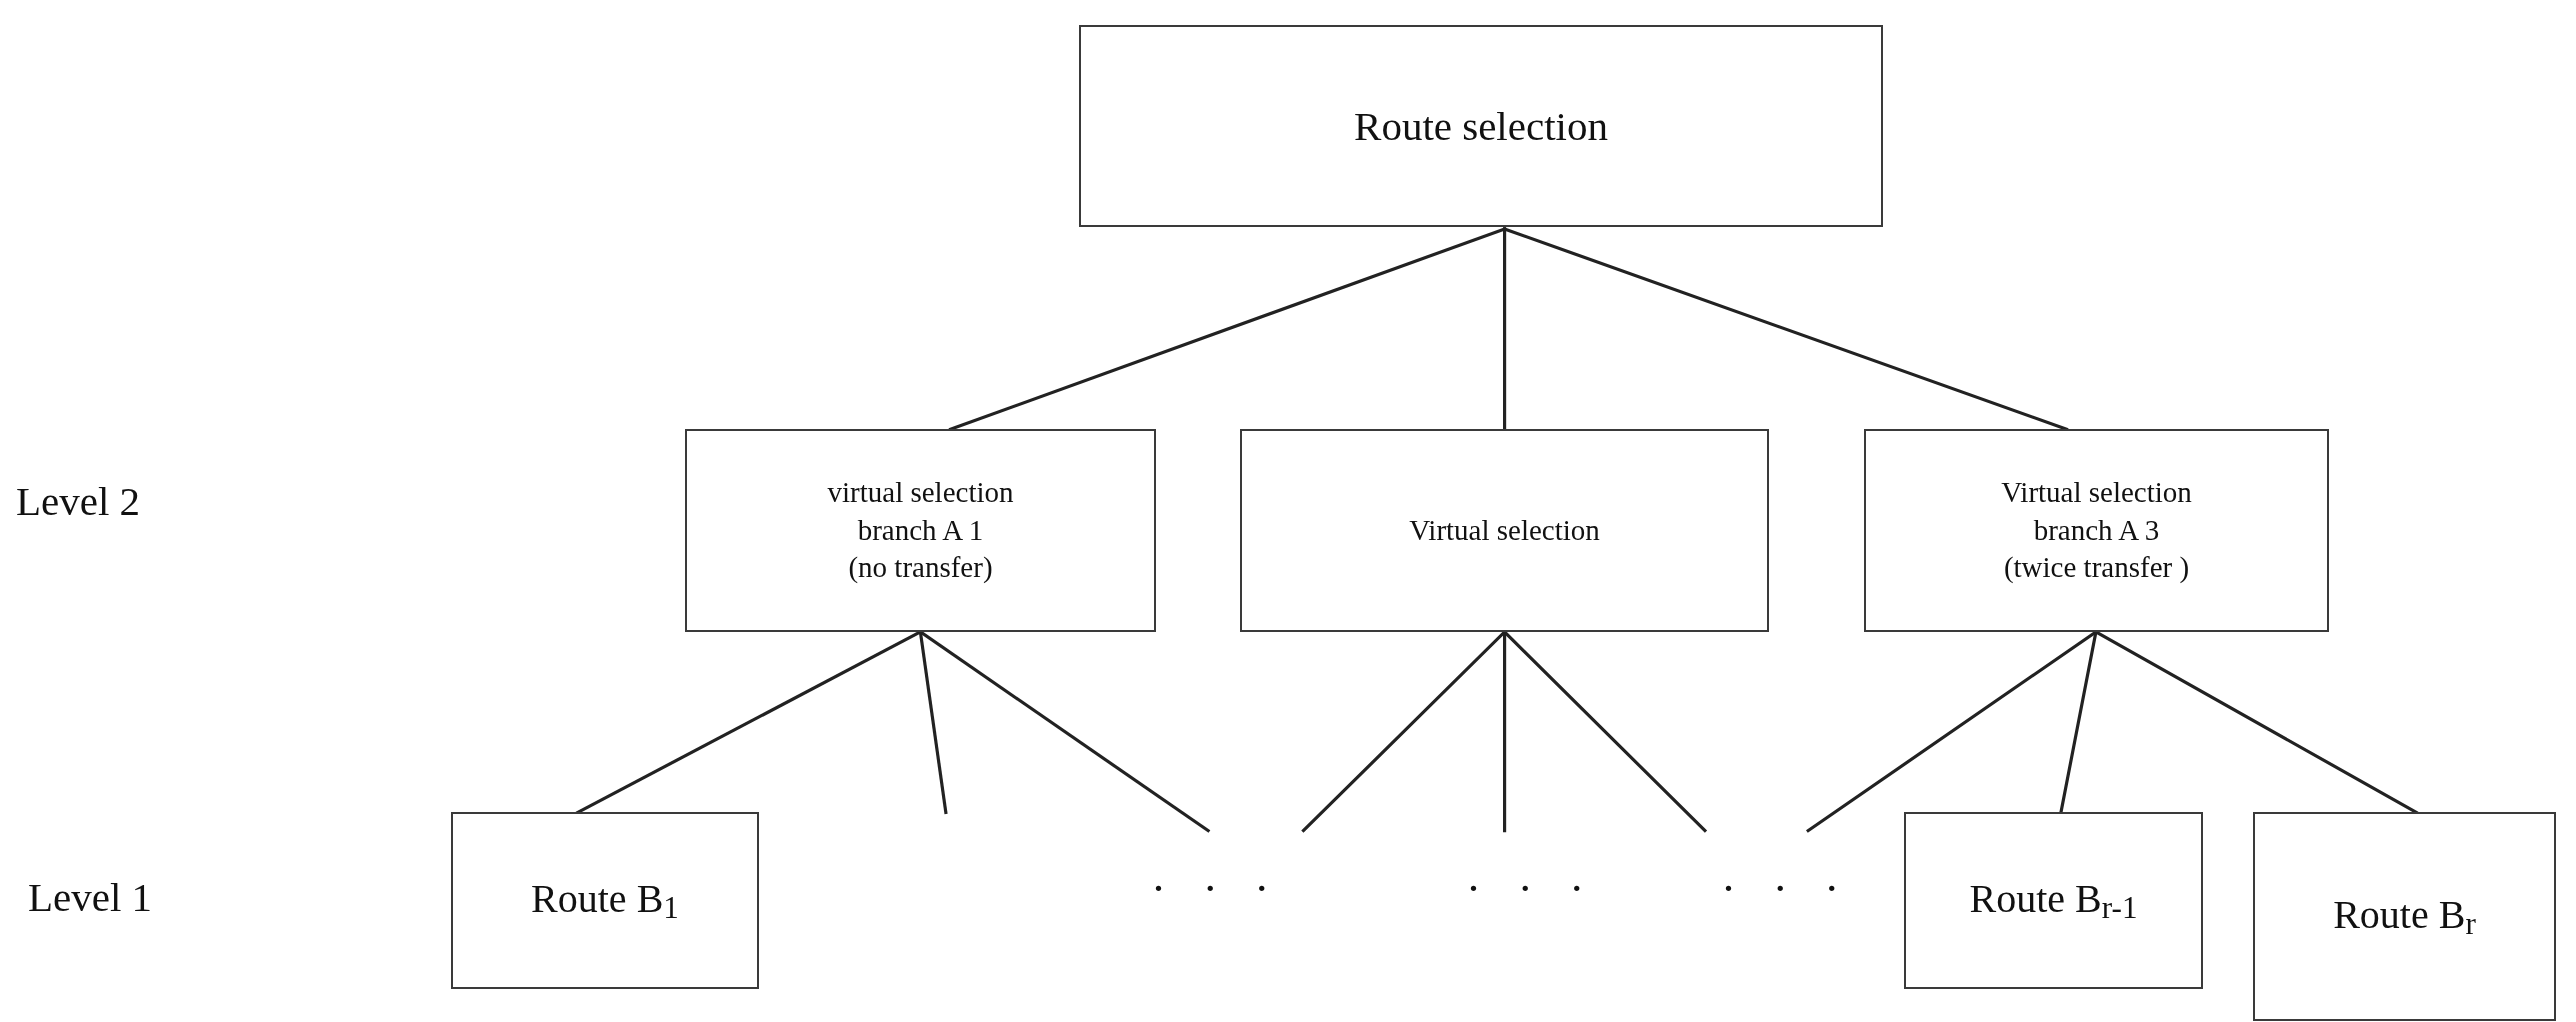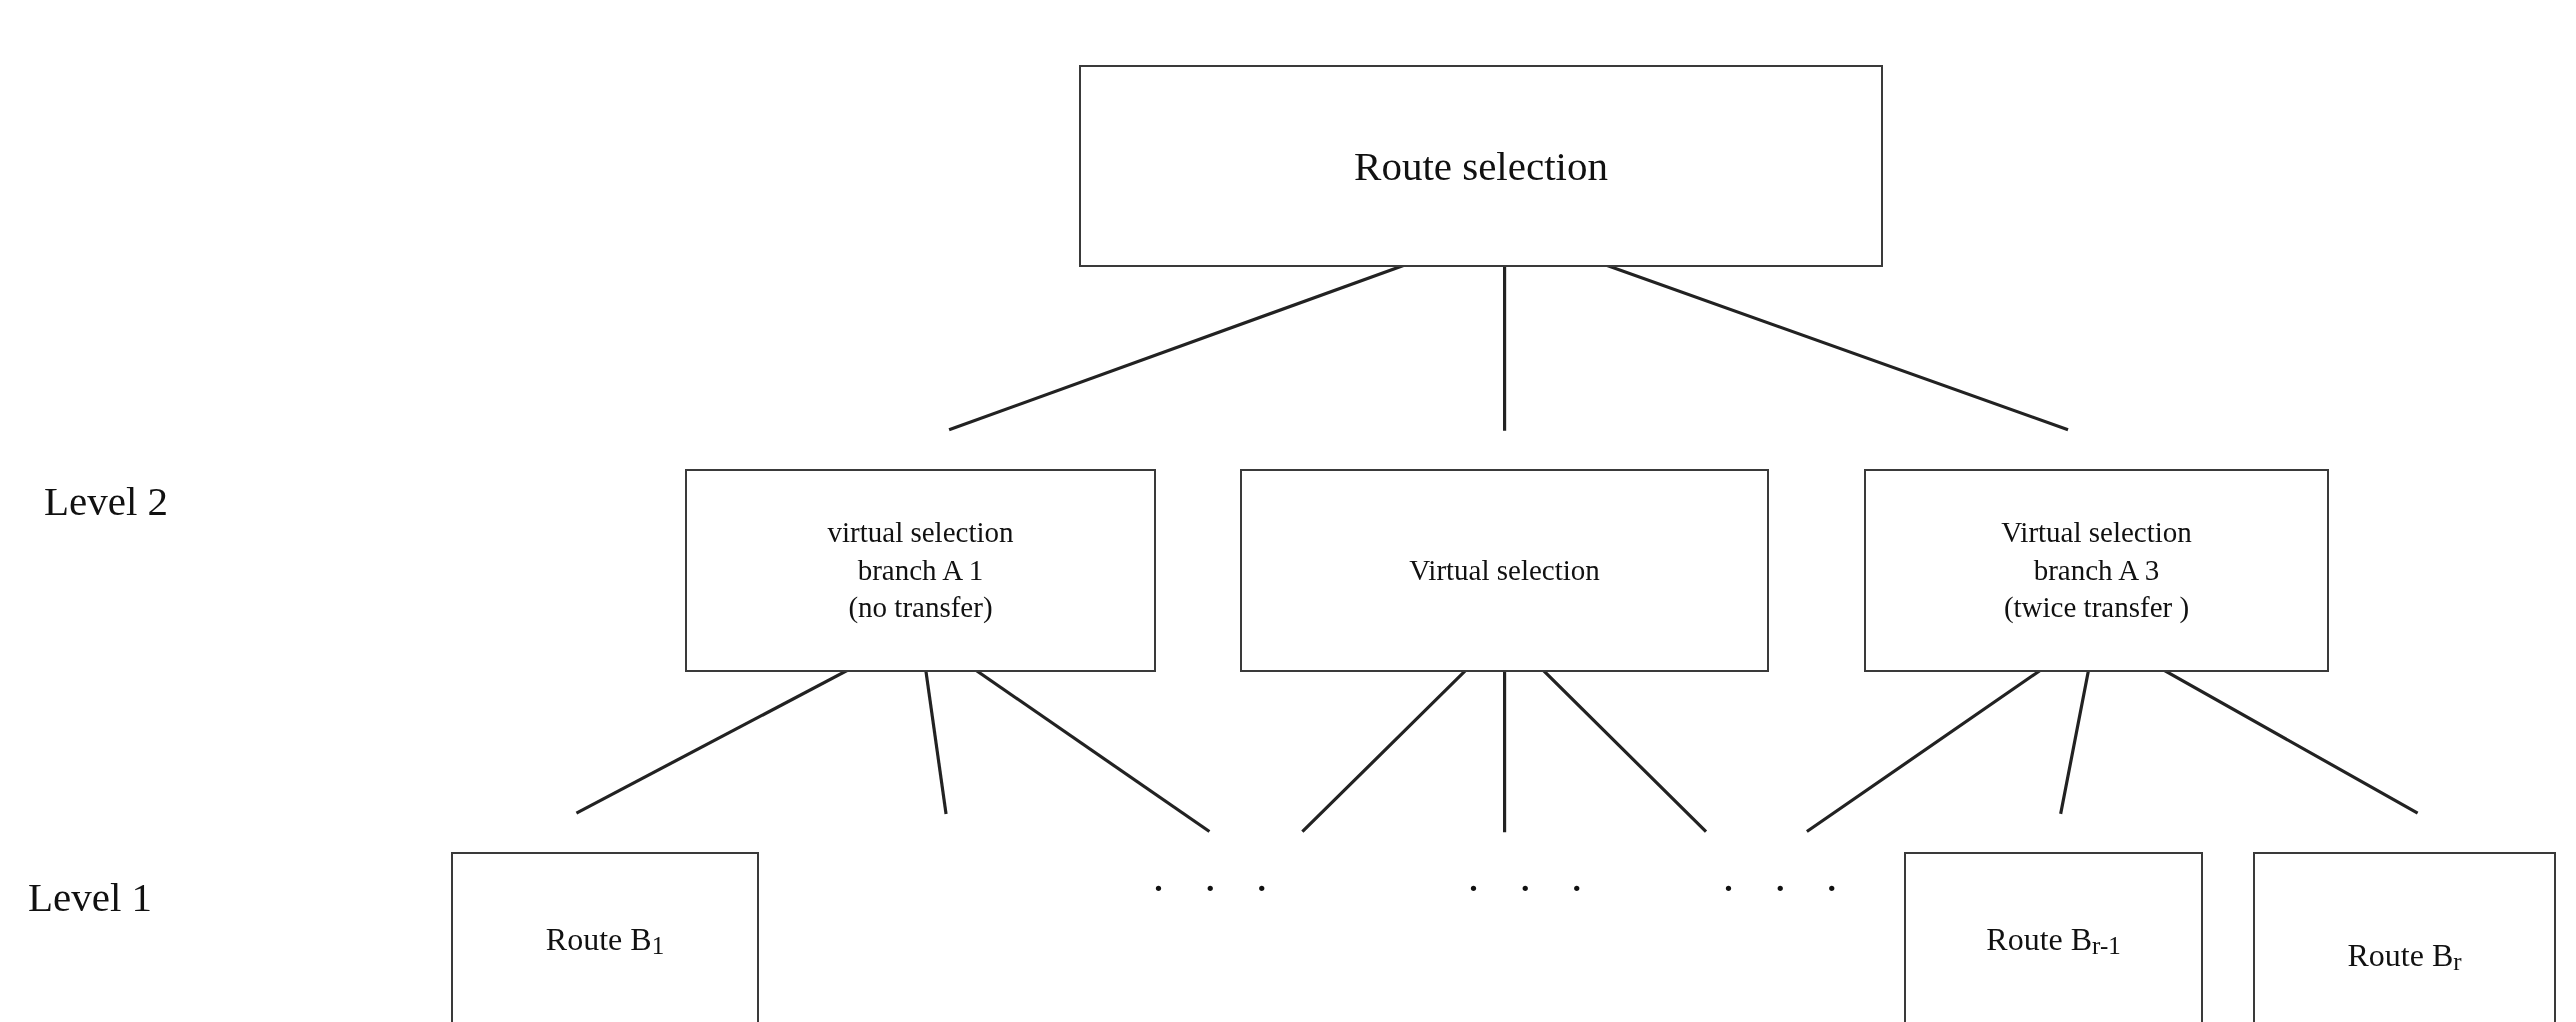--- a/index.html
+++ b/index.html
@@ -28,39 +28,38 @@
     position: absolute;
     box-sizing: border-box;
     border: 2.4px solid #3a3a3a;
     background: #ffffff;
     display: flex;
     align-items: center;
     justify-content: center;
     text-align: center;
     color: #111111;
     line-height: 1.30;
-    margin-top: 40px;
   }
   .node-box .inner {
     width: 100%;
     padding: 0 4.8px;
     box-sizing: border-box;
   }
   .node-line {
     display: block;
     white-space: nowrap;
   }
   .root-box {
     font-size: 41px;
   }
   .level2-box {
     font-size: 29px;
   }
   .level1-box {
-    font-size: 32px;
+    font-size: 40px;
     justify-content: center;
   }
   .axis-label {
     position: absolute;
     font-size: 41px;
     color: #111111;
     white-space: nowrap;
   }
   .ellipsis-group {
     position: absolute;
@@ -94,21 +93,21 @@
       <line x1="1893" y1="795" x2="1640" y2="1045"></line>
       <line x1="1893" y1="795" x2="1893" y2="1045"></line>
       <line x1="1893" y1="795" x2="2145" y2="1045"></line>
 
       <line x1="2637" y1="795" x2="2275" y2="1045"></line>
       <line x1="2637" y1="795" x2="2593" y2="1022"></line>
       <line x1="2637" y1="795" x2="3040" y2="1022"></line>
     </g>
   </svg>
 
-  <div class="axis-label" style="left:44px; top:477px;">Level 2</div>
+  <div class="axis-label" style="left:16px; top:477px;">Level 2</div>
   <div class="axis-label" style="left:28px; top:865px;margin-top:8px;">Level 1</div>
 
   <div class="node-box root-box" style="left:1079px; top:25.4px; width:804px; height:202px;">
     <div class="inner">
       <span class="node-line">Route selection</span>
     </div>
   </div>
 
   <div class="node-box level2-box" style="left:685px; top:429px; width:471px; height:203px;">
     <div class="inner">

